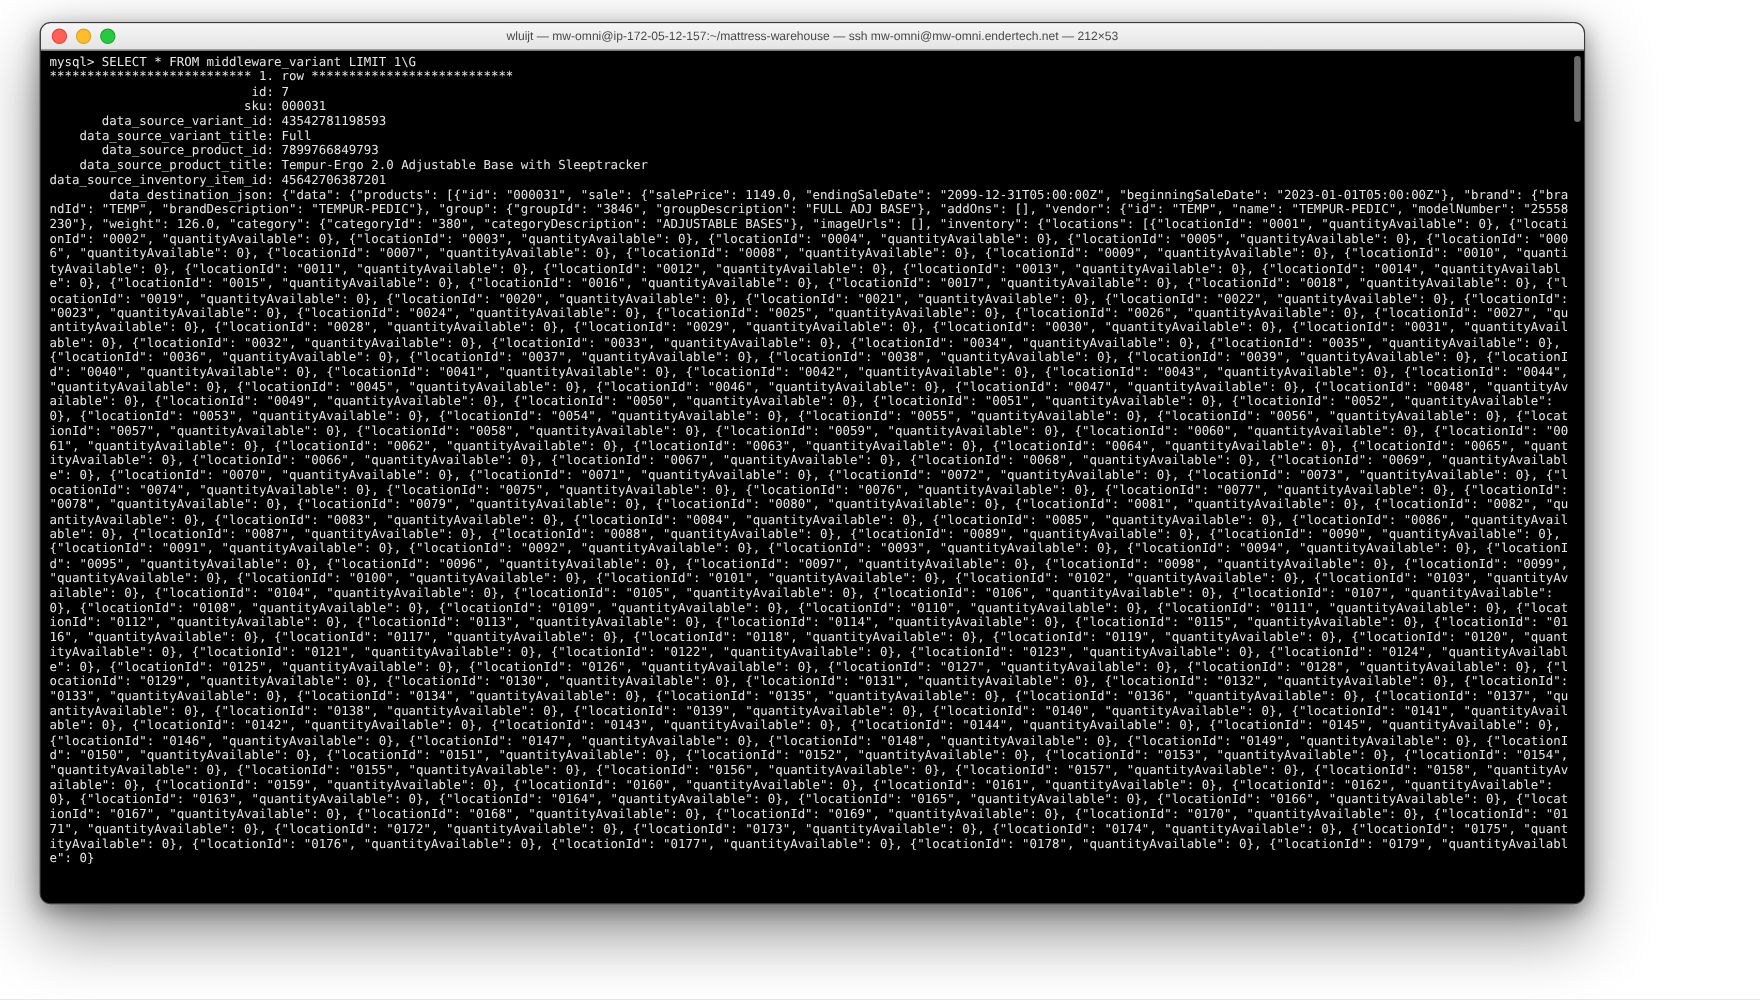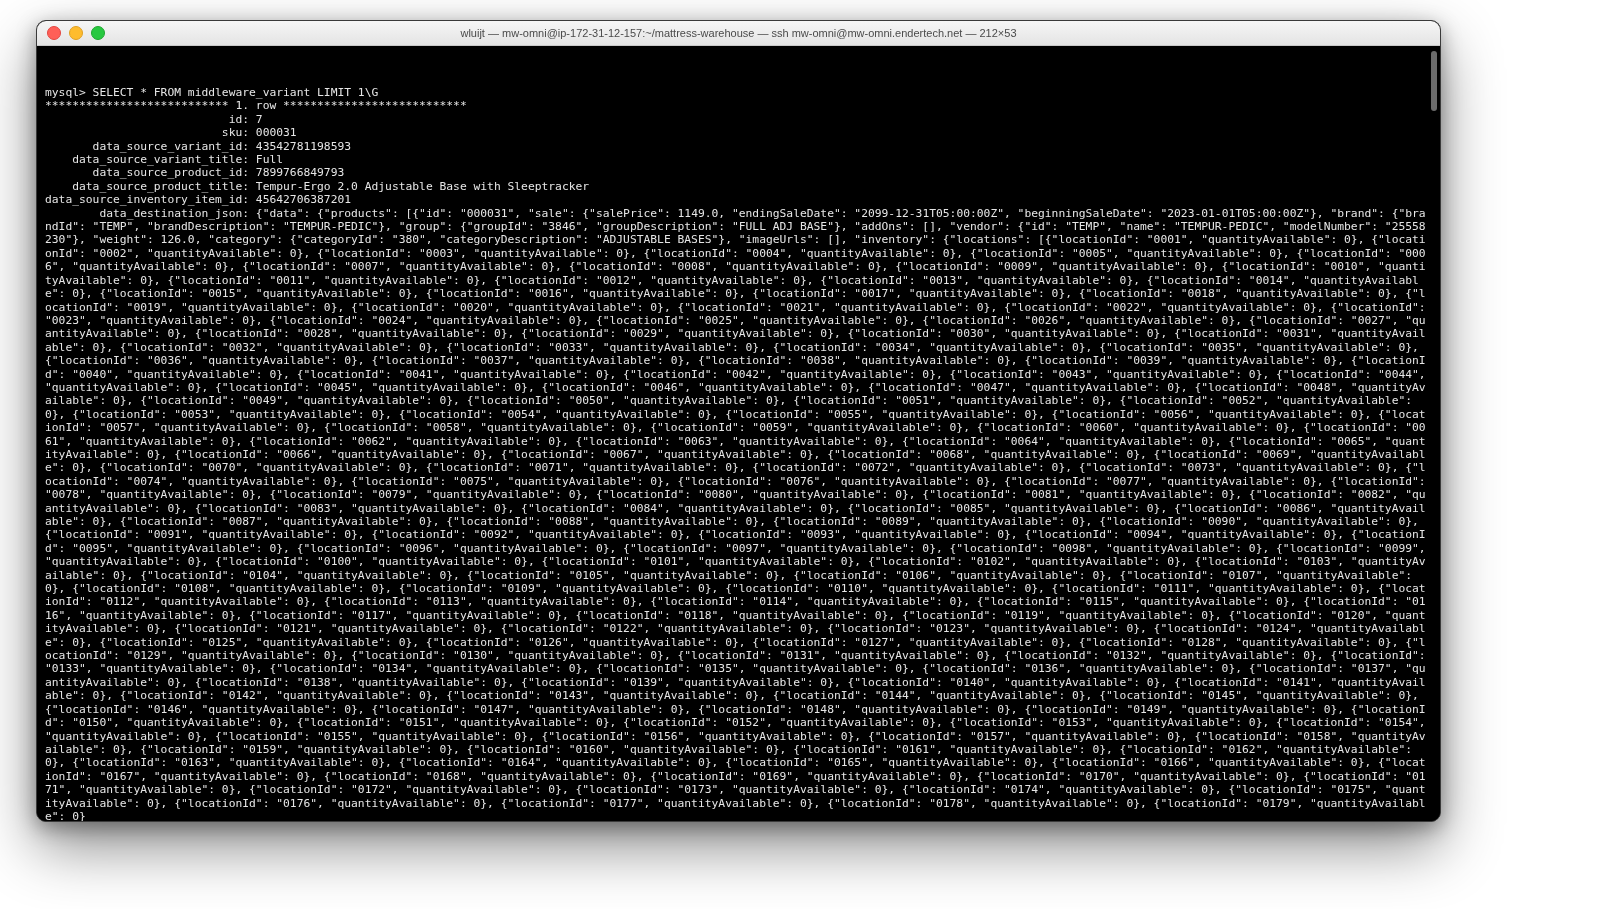--- a/index.html
+++ b/index.html
@@ -63,21 +63,20 @@
     font-size: 11.3px;
     line-height: 13.4px;
     padding: 4px 8px 8px 8px;
     height: calc(100% - 24px);
     box-sizing: border-box;
     overflow: hidden;
     white-space: pre-wrap;
     word-break: break-all;
     font-weight: 500;
     letter-spacing: 0px;
-    margin-top: 36px;
   }
   .scrollbar {
     position:absolute;
     right:3px;
     top:30px;
     bottom:6px;
     width:6px;
   }
   .scroll-thumb {
     position:absolute;
@@ -93,21 +92,21 @@
 <body>
 
 <div class="shadow-wrap">
 
   <div class="titlebar">
     <div class="tl-buttons">
       <div class="tl-btn tl-close"></div>
       <div class="tl-btn tl-min"></div>
       <div class="tl-btn tl-max"></div>
     </div>
-    <div class="tl-title">wluijt — mw-omni@ip-172-31-12-157:~/mattress-warehouse — ssh mw-omni@mw-omni.endertech.net — 212×53</div>
+    <div class="tl-title">wluijt — mw-omni@ip-172-05-12-157:~/mattress-warehouse — ssh mw-omni@mw-omni.endertech.net — 212×53</div>
   </div>
 
   <div class="terminal" id="terminal">mysql&gt; SELECT * FROM middleware_variant LIMIT 1\G
 *************************** 1. row ***************************
                            id: 7
                           sku: 000031
        data_source_variant_id: 43542781198593
     data_source_variant_title: Full
        data_source_product_id: 7899766849793
     data_source_product_title: Tempur-Ergo 2.0 Adjustable Base with Sleeptracker

